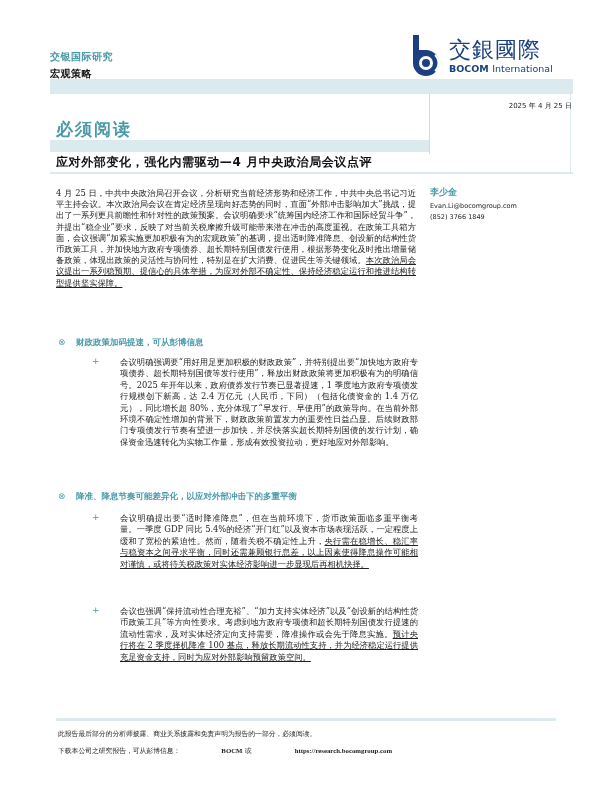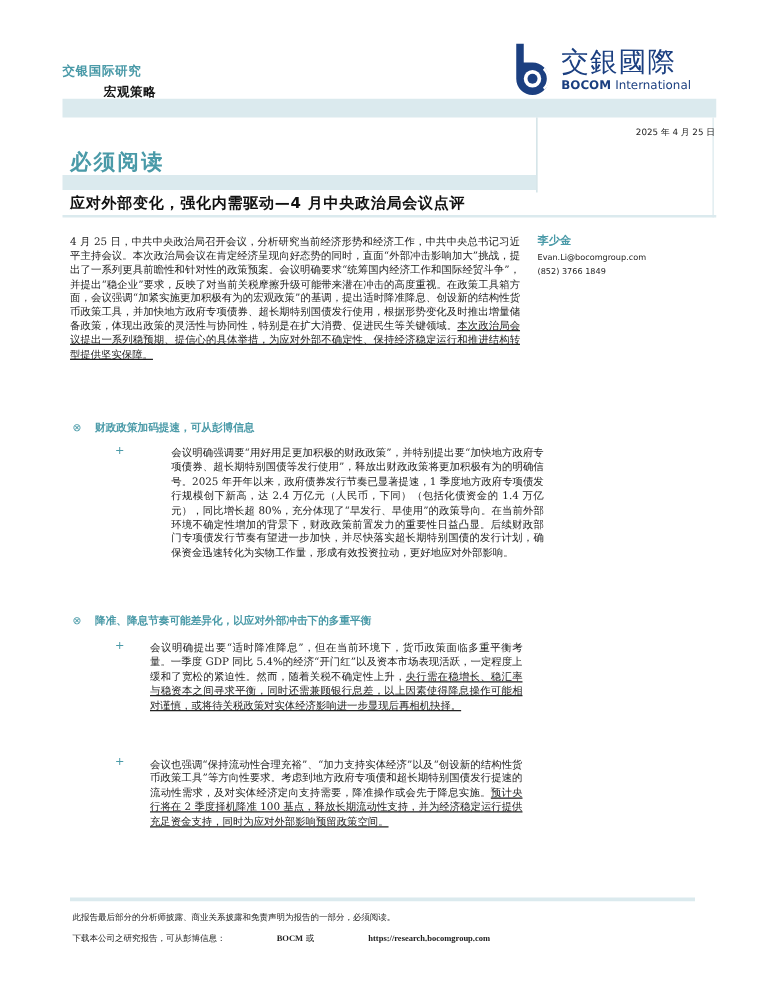--- a/index.html
+++ b/index.html
@@ -1,20 +1,20 @@
 <!DOCTYPE html>
 <html><head>
   <meta charset="utf-8">
   <style>
     * { margin: 0; padding: 0; box-sizing: border-box; }
     html, body { width: 612px; height: 792px; background: #ffffff; overflow: hidden; }
     body { position: relative; font-family: "DejaVu Serif", serif; color: #1a1a1a; }
 
     .hdr-brand { position: absolute; left: 50px; top: 50px; font-family: "DejaVu Sans", sans-serif; font-weight: bold; font-size: 10px; color: #4a9aa8; letter-spacing: 0.5px; }
-    .hdr-cat { position: absolute; left: 50px; top: 67px; font-family: Liberation Mono, monospace; font-weight: bold; font-size: 10px; color: #111; letter-spacing: 0.5px; margin-left: 33px; }
+    .hdr-cat { position: absolute; left: 50px; top: 67px; font-family: Liberation Mono, monospace; font-weight: bold; font-size: 10px; color: #111; letter-spacing: 0.5px; }
 
     .logo { position: absolute; left: 405px; top: 33px; width: 170px; height: 50px; }
     .logo-mark { position: absolute; left: 0; top: 0; width: 36px; height: 44px; }
     .logo-cn { position: absolute; left: 44px; top: 2px; font-family: "DejaVu Sans", sans-serif; font-size: 22px; color: #1b3f80; letter-spacing: 1px; }
     .logo-en { position: absolute; left: 44px; top: 30px; font-family: "DejaVu Sans", sans-serif; font-size: 9.5px; font-weight: bold; color: #1b3f80; white-space: nowrap; }
     .logo-en .light { font-weight: normal; text-align: right; }
 
     .band-top { position: absolute; left: 50px; top: 79px; width: 523px; height: 15px; background: #dbeaee; }
     .vline { position: absolute; left: 429px; top: 94px; width: 1px; height: 60px; background: #c9dde2; }
     .date { position: absolute; right: 40px; top: 101px; font-family: "DejaVu Sans", sans-serif; font-size: 7px; color: #222; }
@@ -77,21 +77,21 @@
 </div>
 
 <div class="intro">
   <span>4 月 25 日，中共中央政治局召开会议，分析研究当前经济形势和经济工作，中共中央总书记习近平主持会议。本次政治局会议在肯定经济呈现向好态势的同时，直面“外部冲击影响加大”挑战，提出了一系列更具前瞻性和针对性的政策预案。会议明确要求“统筹国内经济工作和国际经贸斗争”，并提出“稳企业”要求，反映了对当前关税摩擦升级可能带来潜在冲击的高度重视。在政策工具箱方面，会议强调“加紧实施更加积极有为的宏观政策”的基调，提出适时降准降息、创设新的结构性货币政策工具，并加快地方政府专项债券、超长期特别国债发行使用，根据形势变化及时推出增量储备政策，体现出政策的灵活性与协同性，特别是在扩大消费、促进民生等关键领域。</span><span class="u">本次政治局会议提出一系列稳预期、提信心的具体举措，为应对外部不确定性、保持经济稳定运行和推进结构转型提供坚实保障。</span>
 </div>
 
 <div class="bullet-head" style="top:337px;">
   <span class="mark">⊗</span><span>财政政策加码提速，可从彭博信息</span>
 </div>
 <div class="para-bullet" style="top:356px;">+</div>
-<div class="para" style="top:357px;margin-left:17px;">
+<div class="para" style="top:357px;">
   <span>会议明确强调要“用好用足更加积极的财政政策”，并特别提出要“加快地方政府专项债券、超长期特别国债等发行使用”，释放出财政政策将更加积极有为的明确信号。2025 年开年以来，政府债券发行节奏已显著提速，1 季度地方政府专项债发行规模创下新高，达 2.4 万亿元（人民币，下同）（包括化债资金的 1.4 万亿元），同比增长超 80%，充分体现了“早发行、早使用”的政策导向。在当前外部环境不确定性增加的背景下，财政政策前置发力的重要性日益凸显。后续财政部门专项债发行节奏有望进一步加快，并尽快落实超长期特别国债的发行计划，确保资金迅速转化为实物工作量，形成有效投资拉动，更好地应对外部影响。</span>
 </div>
 
 <div class="bullet-head" style="top:491px;">
   <span class="mark">⊗</span><span>降准、降息节奏可能差异化，以应对外部冲击下的多重平衡</span>
 </div>
 <div class="para-bullet" style="top:512px;">+</div>
 <div class="para" style="top:513px;">
   <span>会议明确提出要“适时降准降息”，但在当前环境下，货币政策面临多重平衡考量。一季度 GDP 同比 5.4%的经济“开门红”以及资本市场表现活跃，一定程度上缓和了宽松的紧迫性。然而，随着关税不确定性上升，</span><span class="u">央行需在稳增长、稳汇率与稳资本之间寻求平衡，同时还需兼顾银行息差，以上因素使得降息操作可能相对谨慎，或将待关税政策对实体经济影响进一步显现后再相机抉择。</span>
 </div>

